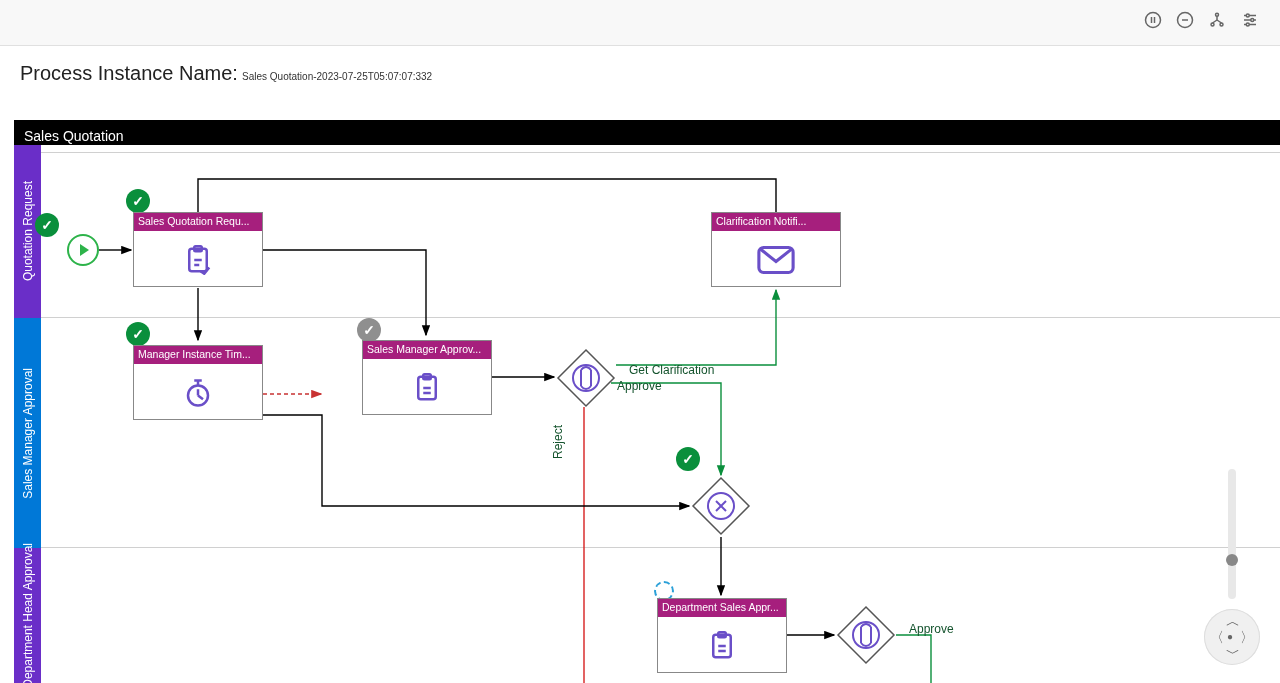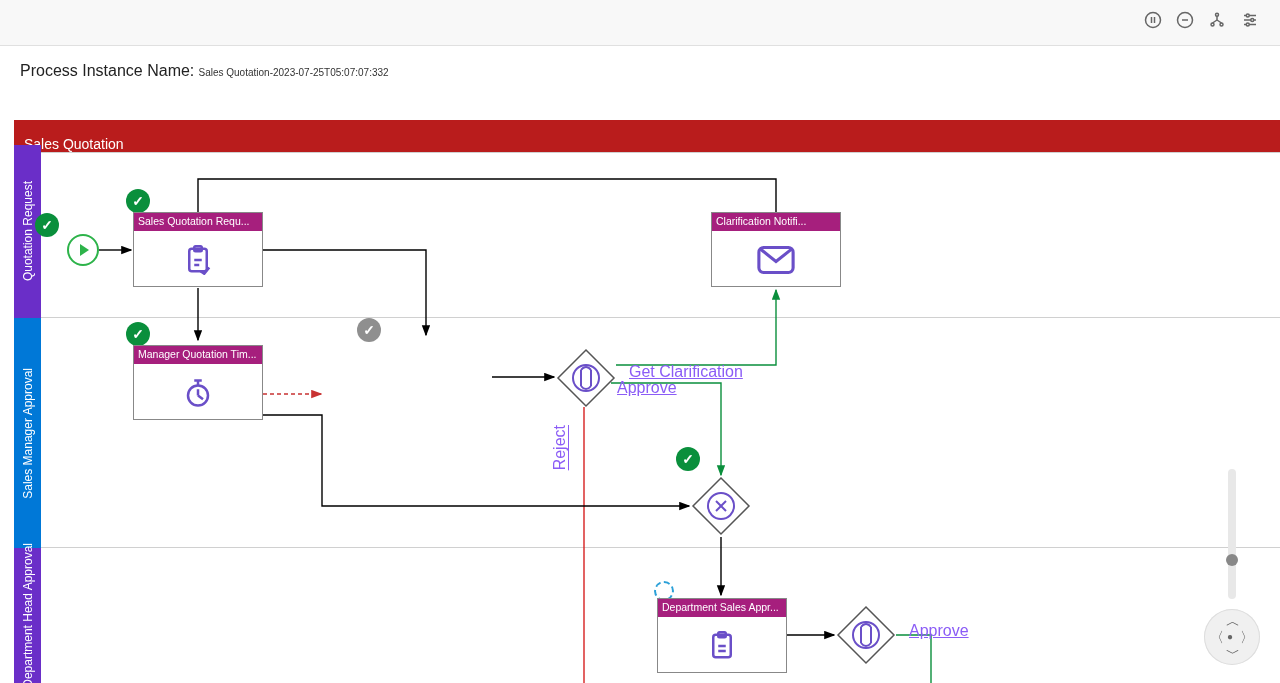--- a/index.html
+++ b/index.html
@@ -7,21 +7,21 @@
 
   .top-bar { height: 46px; background: #f8f8f8; border-bottom: 1px solid #e0e0e0; display: flex; justify-content: flex-end; align-items: center; padding-right: 20px; gap: 14px; }
   .top-bar span { color: #666; font-size: 18px; }
 
   .header { padding: 16px 20px 10px 20px; font-size: 15px; }
   .header .label { font-weight: normal; color: #222; }
   .header .value { color: #333; font-weight: normal; }
 
   .diagram-area { position: absolute; top: 120px; left: 14px; right: 0; bottom: 0; }
 
-  .pool-title { position: absolute; top: 0; left: 0; right: 0; height: 25px; background: #b91c1c; color: #fff; font-size: 14px; padding: 16px 10px; }
+  .pool-title { position: absolute; top: 0; left: 0; right: 0; height: 25px; background: #000000; color: #fff; font-size: 14px; padding: 8px 10px; }
 
   .lane-label { position: absolute; width: 27px; color: #fff; display: flex; align-items: center; justify-content: center; font-size: 12px; font-weight: normal; }
   .lane-label span { writing-mode: vertical-rl; transform: rotate(180deg); white-space: nowrap; }
 
   .lane-bottom-border { position: absolute; left: 27px; right: 0; height: 1px; background: #d0d0d0; }
 
   .canvas { position: absolute; top: 25px; left: 27px; right: 0; bottom: 0; }
 
   .status-badge { position: absolute; width: 24px; height: 24px; border-radius: 50%; display: flex; align-items: center; justify-content: center; font-size: 14px; font-weight: bold; }
   .status-green { background: #0a8f3c; color: #fff; }
@@ -31,21 +31,21 @@
   .start-event { position: absolute; width: 32px; height: 32px; border: 2px solid #2db34a; border-radius: 50%; background: #fff; display: flex; align-items: center; justify-content: center; }
   .start-event::after { content: ''; width: 0; height: 0; border-left: 9px solid #2db34a; border-top: 6px solid transparent; border-bottom: 6px solid transparent; margin-left: 2px; }
 
   .task { position: absolute; width: 130px; height: 75px; border: 1px solid #888; background: #fff; }
   .task-header { height: 18px; background: #a61f7d; color: #fff; font-size: 10.5px; padding: 2px 4px; overflow: hidden; white-space: nowrap; }
   .task-body { height: 57px; display: flex; align-items: center; justify-content: center; font-size: 28px; color: #6a4fc8; }
 
   .gateway { position: absolute; width: 50px; height: 50px; }
   .gateway svg { width: 100%; height: 100%; }
 
-  .gw-label { position: absolute; font-size: 16px; color: #8b5cf6; white-space: nowrap; text-decoration: underline; }
+  .gw-label { position: absolute; font-size: 12px; color: #14532d; white-space: nowrap; }
 
   .navpad { position: absolute; right: 18px; bottom: 18px; width: 60px; text-align: center; }
   .navpad .track { width: 8px; height: 130px; background: #e8e8e8; border-radius: 4px; margin: 0 auto 10px; position: relative; }
   .navpad .thumb { width: 12px; height: 12px; background: #888; border-radius: 50%; position: absolute; left: -2px; top: 85px; }
   .navpad .dpad { width: 56px; height: 56px; border-radius: 50%; background: #f0f0f0; position: relative; margin: 0 auto; box-shadow: inset 0 0 0 1px #ddd; }
   .navpad .dpad span { position: absolute; color: #666; font-size: 14px; }
 </style>
 </head>
 <body>
 
@@ -77,21 +77,21 @@
         <circle cx="9" cy="6" r="2" fill="#f8f8f8"></circle>
         <line x1="4" y1="12" x2="20" y2="12"></line>
         <circle cx="15" cy="12" r="2" fill="#f8f8f8"></circle>
         <line x1="4" y1="18" x2="20" y2="18"></line>
         <circle cx="9" cy="18" r="2" fill="#f8f8f8"></circle>
       </svg>
   </span>
 </div>
 
 <div class="header">
-  <span class="label" style="font-size:16px;">Process Instance Name:</span>
+  <span class="label" style="font-size:20px;">Process Instance Name:</span>
   <span class="value" style="font-size:10px;">Sales Quotation-2023-07-25T05:07:07:332</span>
 </div>
 
 <div class="diagram-area">
   <div class="pool-title">Sales Quotation</div>
 
   <div class="lane-label" style="top:25px; height:173px; background:#6a2ec8;">
     <span>Quotation Request</span>
   </div>
   <div class="lane-label" style="top:198px; height:230px; background:#0078d7;">
@@ -174,32 +174,42 @@
             <path d="M9 12h6M9 16h4"></path>
             <path d="M14 21l3 2 4-5" stroke="#6a4fc8"></path>
           </svg>
       </div>
     </div>
 
     <div class="status-badge status-green" style="top:177px; left:85px;">
         <span>✓</span>
       </div>
     <div class="task" style="top:200px; left:92px;">
-      <div class="task-header">Manager Quotation Tim...</div>
+      <div class="task-header">Manager Instance Tim...</div>
       <div class="task-body">
         <svg width="30" height="30" viewBox="0 0 24 24" fill="none" stroke="#6a4fc8" stroke-width="2">
             <circle cx="12" cy="14" r="8"></circle>
             <path d="M12 14V9M12 14l4 3M9 2h6M12 2v4"></path>
           </svg>
       </div>
     </div>
 
     <div class="status-badge status-gray" style="top:173px; left:316px;">
         <span>✓</span>
       </div>
+    <div class="task" style="top:195px; left:321px;">
+      <div class="task-header">Sales Manager Approv...</div>
+      <div class="task-body">
+        <svg width="30" height="30" viewBox="0 0 24 24" fill="none" stroke="#6a4fc8" stroke-width="2">
+            <rect x="5" y="3" width="14" height="18" rx="2"></rect>
+            <rect x="9" y="1" width="6" height="4" rx="1"></rect>
+            <path d="M9 12h6M9 16h6"></path>
+          </svg>
+      </div>
+    </div>
 
     <div class="gateway" style="top:203px; left:515px; width:60px; height:60px;">
       <svg viewBox="0 0 60 60">
           <polygon points="30,2 58,30 30,58 2,30" fill="#fff" stroke="#555" stroke-width="1.5"></polygon>
           <circle cx="30" cy="30" r="13" fill="none" stroke="#6a4fc8" stroke-width="2"></circle>
           <path d="M25 22c0 6 0 10 0 16M35 22c0 6 0 10 0 16" stroke="#6a4fc8" stroke-width="2" fill="none"></path>
           <path d="M25 22c3-4 7-4 10 0M25 38c3 4 7 4 10 0" stroke="#6a4fc8" stroke-width="2" fill="none"></path>
         </svg>
     </div>
     <div class="gw-label" style="top:218px; left:588px;">Get Clarification</div>

